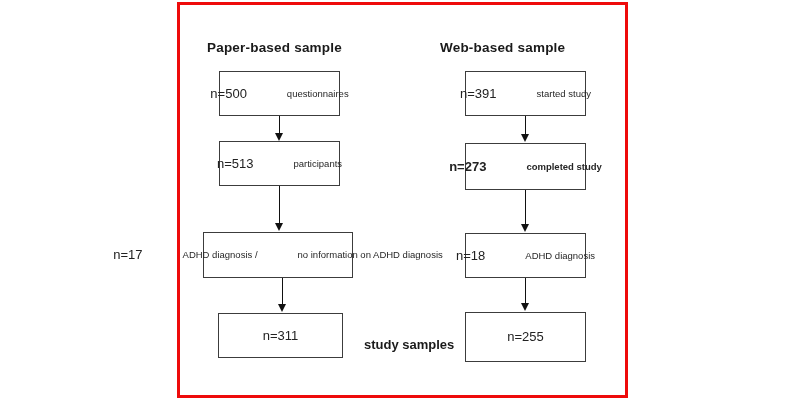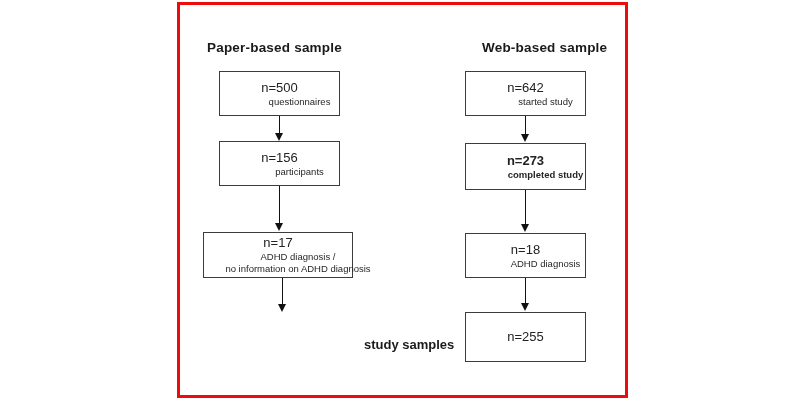--- a/index.html
+++ b/index.html
@@ -32,21 +32,21 @@
     color: #1a1a1a;
     letter-spacing: 0.2px;
     white-space: nowrap;
   }
   .flow-box {
     position: absolute;
     background: #ffffff;
     border: 1px solid #3c3c3c;
     box-sizing: border-box;
     display: flex;
-    flex-direction: column;
+    flex-direction: row;
     align-items: center;
     justify-content: center;
     text-align: center;
     color: #1c1c1c;
   }
   .flow-box .n-value {
     font-size: 13px;
     line-height: 16px;
     color: #222222;
     white-space: nowrap;
@@ -90,41 +90,44 @@
     margin-top: 9px;
   }
 </style>
 </head>
 <body>
 
 <div class="page">
   <div class="frame"></div>
 
   <div class="col-title" style="left:207px; top:40px;">Paper-based sample</div>
-  <div class="col-title" style="left:482px; top:40px;">Web-based sample</div>
+  <div class="col-title" style="left:440px; top:40px;">Web-based sample</div>
 
   <div class="flow-box" style="left:219px; top:71px; width:121px; height:45px;">
     <div class="n-value">n=500</div>
     <div class="sub-line">questionnaires</div>
   </div>
 
   <div class="flow-box" style="left:219px; top:141px; width:121px; height:45px;">
-    <div class="n-value">n=156</div>
+    <div class="n-value">n=513</div>
     <div class="sub-line">participants</div>
   </div>
 
   <div class="flow-box" style="left:203px; top:232px; width:150px; height:46px;">
     <div class="n-value">n=17</div>
     <div class="sub-line">ADHD diagnosis /</div>
     <div class="sub-line">no information on ADHD diagnosis</div>
   </div>
 
+  <div class="flow-box" style="left:218px; top:313px; width:125px; height:45px;">
+    <div class="n-value">n=311</div>
+  </div>
 
   <div class="flow-box" style="left:465px; top:71px; width:121px; height:45px;">
-    <div class="n-value">n=642</div>
+    <div class="n-value">n=391</div>
     <div class="sub-line">started study</div>
   </div>
 
   <div class="flow-box" style="left:465px; top:143px; width:121px; height:47px;font-weight:bold;">
     <div class="n-value">n=273</div>
     <div class="sub-line">completed study</div>
   </div>
 
   <div class="flow-box" style="left:465px; top:233px; width:121px; height:45px;">
     <div class="n-value">n=18</div>

